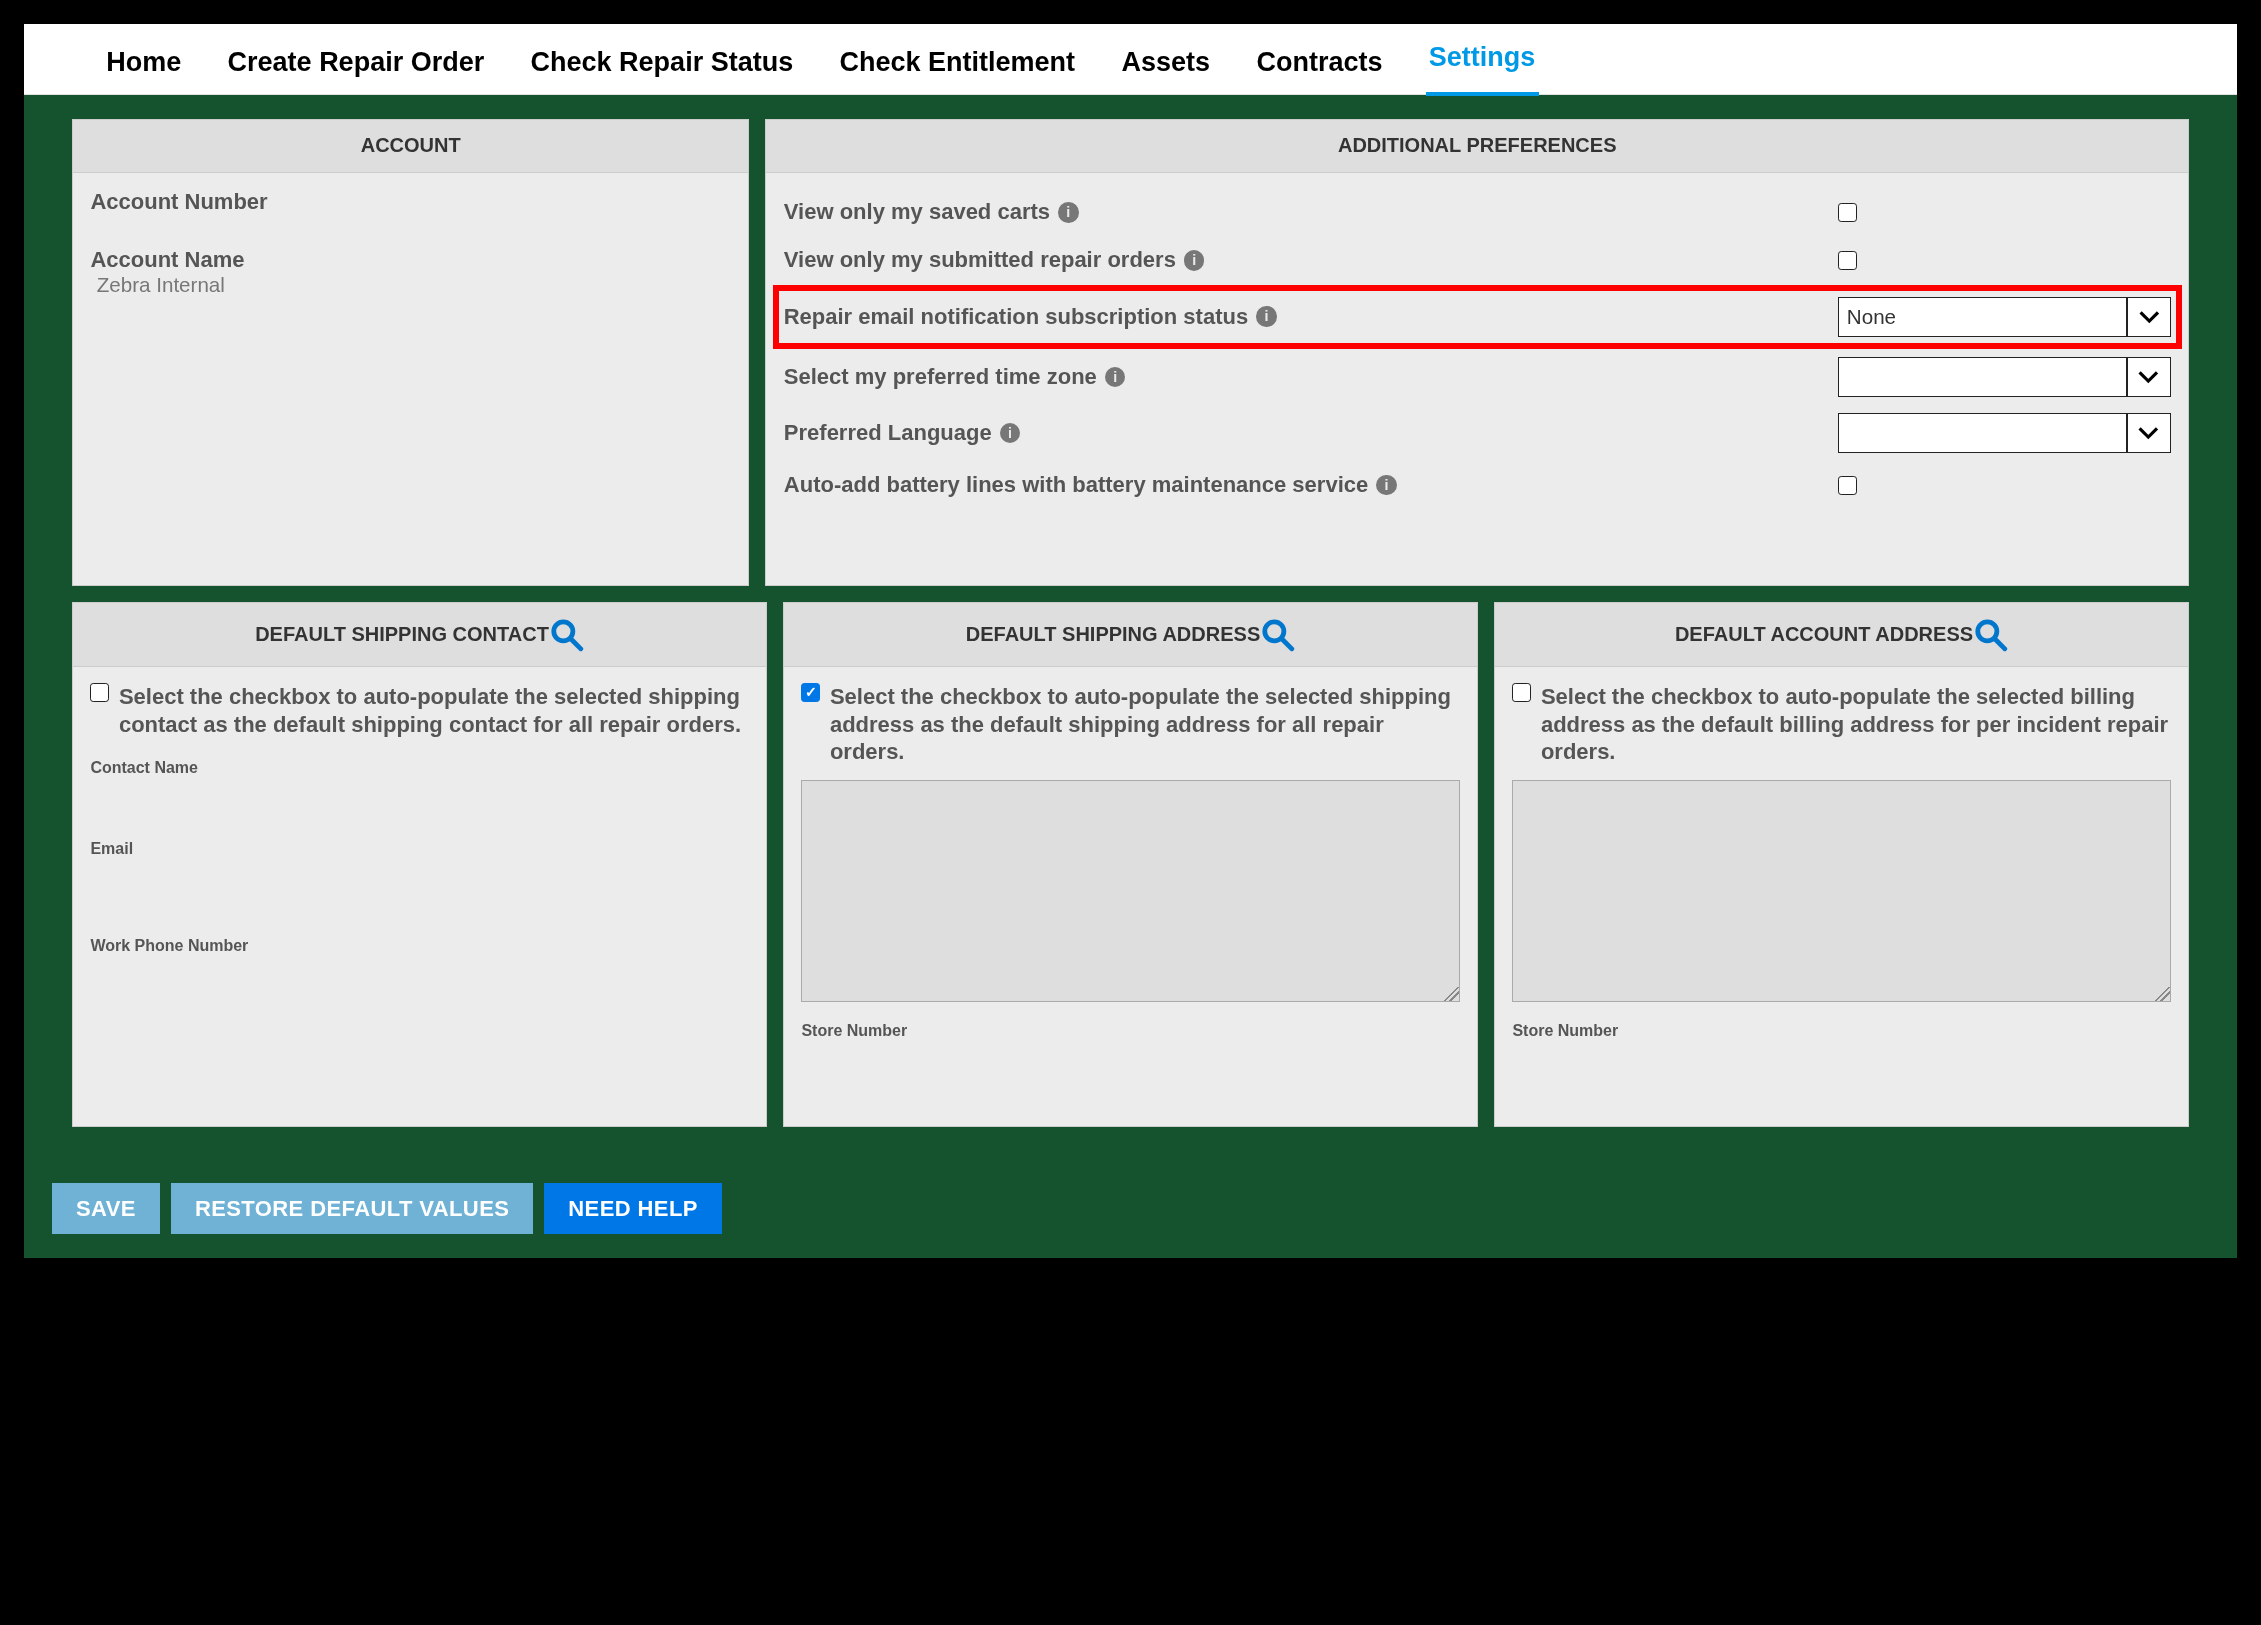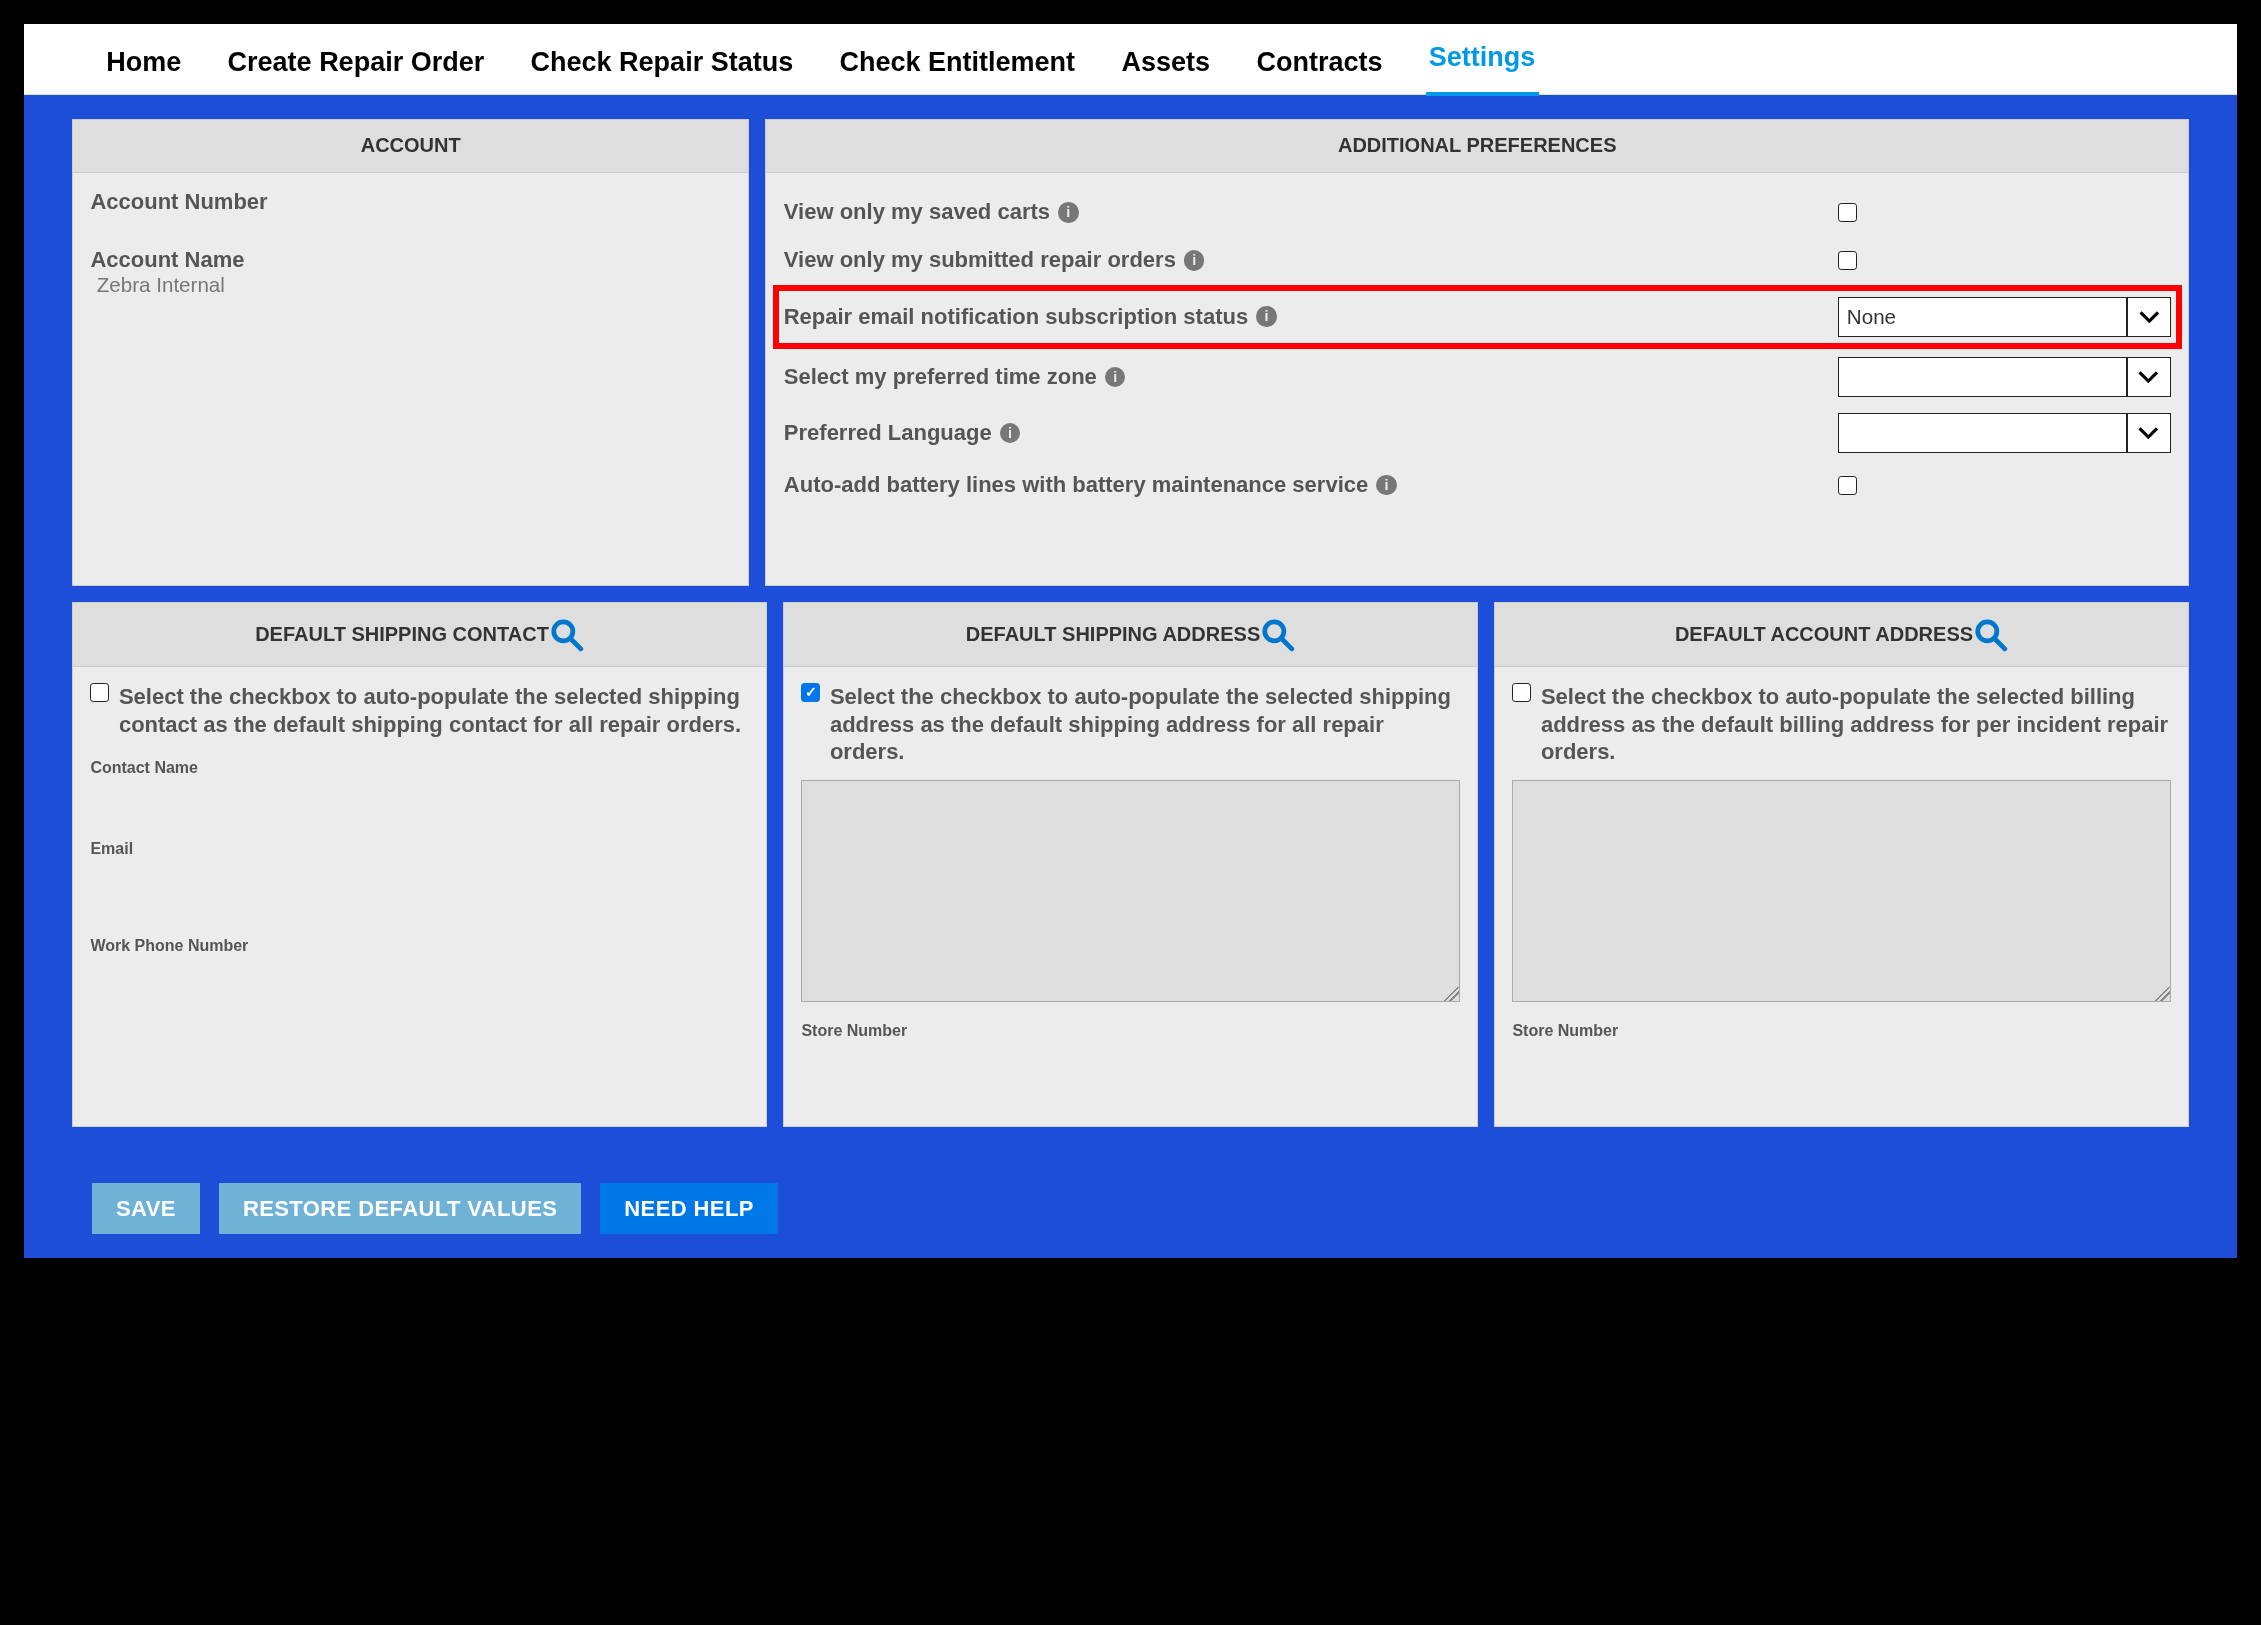--- a/index.html
+++ b/index.html
@@ -3,21 +3,21 @@
 <meta charset="utf-8">
 <style>
   * { box-sizing: border-box; }
   html, body { margin: 0; padding: 0; }
   body {
     font-family: Arial, Helvetica, sans-serif;
     background: #000;
     padding: 24px;
   }
   .window {
-    background: #1d4ed8;
+    background: #14532d;
     width: 100%;
     min-height: 100%;
     padding-bottom: 24px;
   }
   
   .nav {
     display: flex;
     align-items: flex-end;
     padding: 8px 79px 0 79px;
     border-bottom: 1.6px solid #e0e0e0;
@@ -210,22 +210,22 @@
     right: 0; bottom: 0;
     width: 14.3px; height: 14.3px;
     background:
       linear-gradient(135deg, transparent 45%, #888 45%, #888 55%, transparent 55%),
       linear-gradient(135deg, transparent 65%, #888 65%, #888 75%, transparent 75%);
   }
 
   
   .btn-row {
     display: flex;
-    gap: 19px;
-    padding: 0 68px;
+    gap: 11px;
+    padding: 0 28px;
     margin-top: 16px;
   }
   .btn {
     padding: 12.7px 24px;
     font-size: 22px;
     font-weight: 700;
     color: #fff;
     border: none;
     cursor: pointer;
     letter-spacing: 0.4px;

